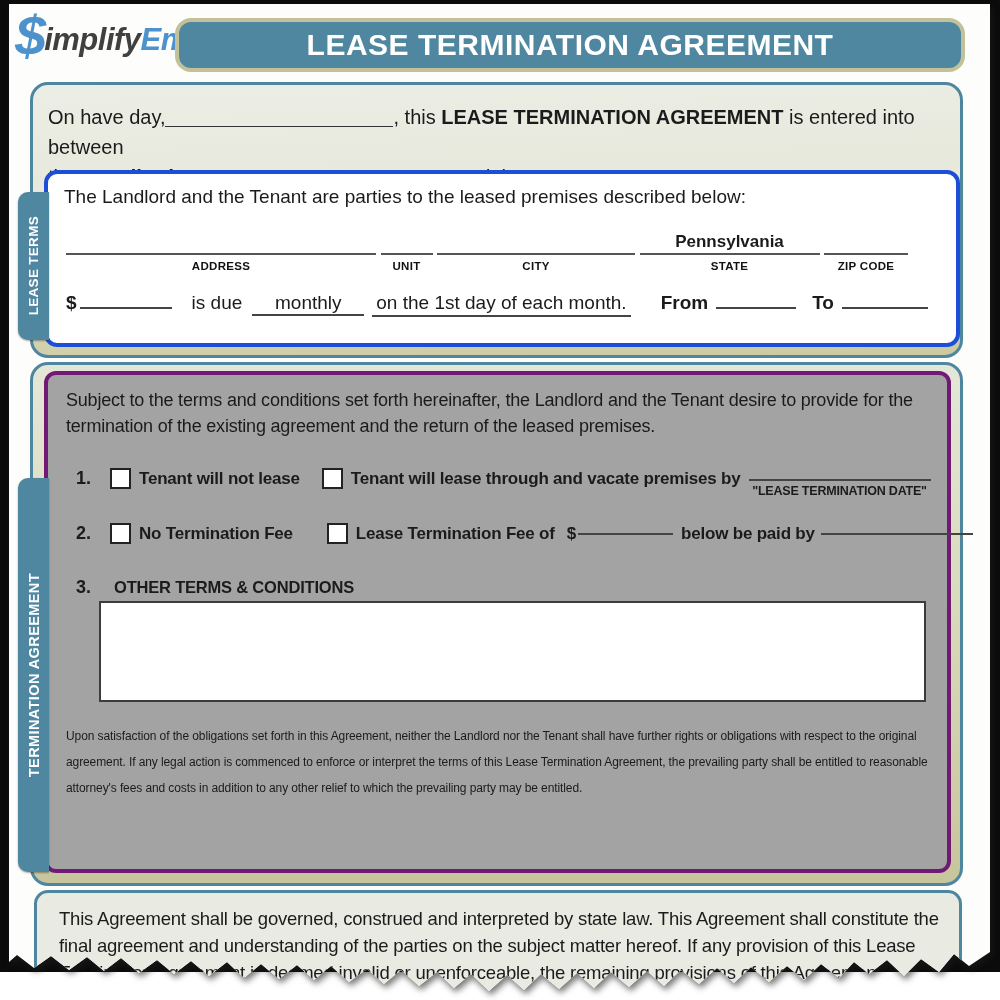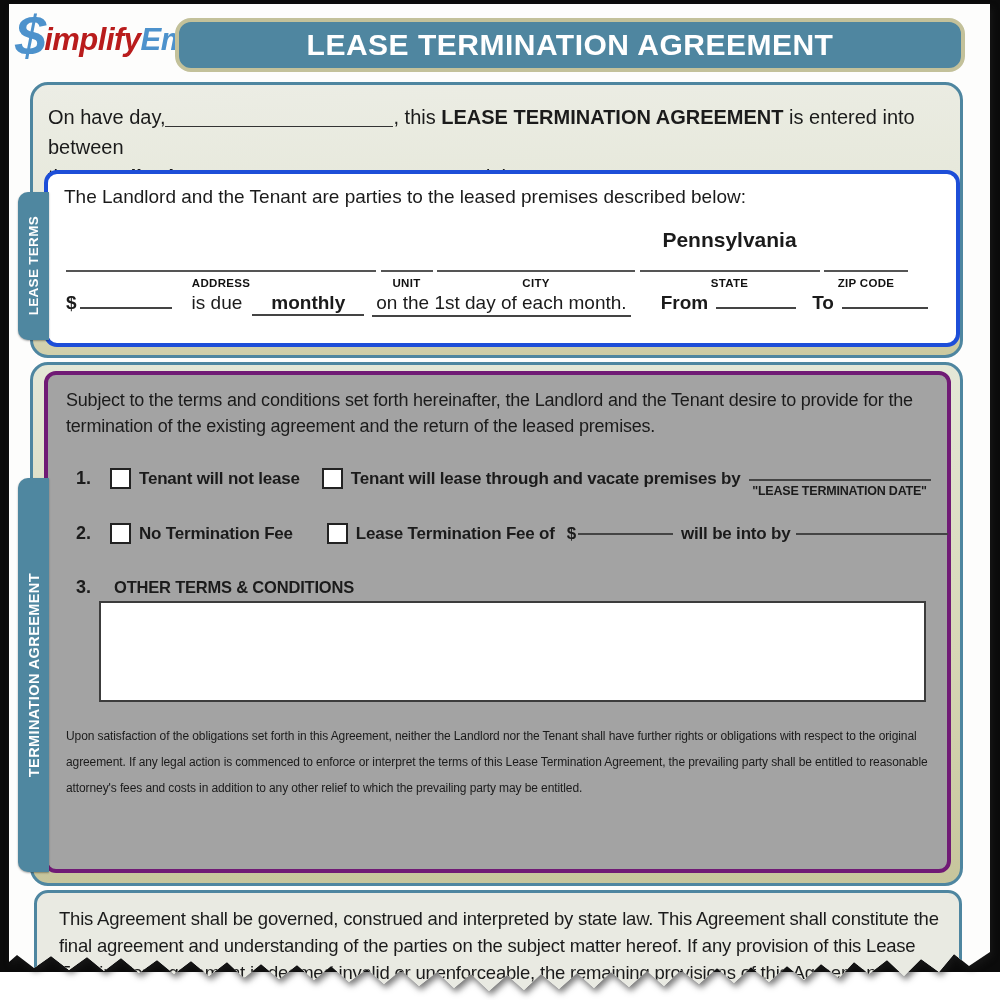--- a/index.html
+++ b/index.html
@@ -19,21 +19,21 @@
       340px 978px,322px 962px,305px 976px,288px 961px,270px 975px,252px 960px,235px 974px,218px 958px,
       200px 972px,182px 957px,165px 970px,148px 956px,130px 969px,112px 954px,95px 967px,78px 953px,
       60px 966px,42px 952px,25px 964px,8px 951px,0px 958px);
   }
   .paper > *{position:absolute;}
 
   
   .logo{left:6px;top:6px;display:flex;align-items:flex-start;}
   .logo-s{font-size:56px;font-weight:800;font-style:italic;color:#4d92cc;line-height:52px;letter-spacing:-2px;}
   .logo-word{font-size:31px;font-weight:800;font-style:italic;margin-top:12px;letter-spacing:-0.5px;}
-  .lg-green{color:#b91c1c;}
+  .lg-green{color:#404040;}
   .lg-blue{color:#4d92cc;}
 
   
   .titlebar{
     left:166px;top:14px;width:782px;height:46px;background:#4f86a0;border:4px solid #c3c19a;
     border-radius:16px;display:flex;align-items:center;justify-content:center;
   }
   .titlebar span{color:#ffffff;font-size:30px;font-weight:800;letter-spacing:0.5px;}
 
   
@@ -57,25 +57,25 @@
   
   .lease-box{
     left:35px;top:166px;width:908px;height:169px;background:#ffffff;
     border:4px solid #1d4ed8;border-radius:13px;
   }
   .lease-box > *, .tbox > *{position:absolute;}
   .lease-title{left:16px;top:12px;font-size:19px;}
   .fields-row{left:18px;top:44px;width:842px;display:flex;justify-content:space-between;align-items:flex-end;}
   .field{display:flex;flex-direction:column;}
   .fline{height:34px;border-bottom:2px solid #555;display:flex;align-items:flex-end;justify-content:center;
-         font-weight:bold;font-size:21px;padding-bottom:18px;}
+         font-weight:bold;font-size:17px;padding-bottom:1px;}
   .flabel{text-align:center;font-size:11.5px;font-weight:bold;letter-spacing:0.3px;margin-top:5px;color:#111;}
   .rent-row{left:18px;top:118px;display:flex;align-items:baseline;white-space:nowrap;font-size:19px;}
   .rblank{display:inline-block;border-bottom:2px solid #444;vertical-align:-3px;}
-  .rcenter{border-bottom:2px solid #444;width:112px;text-align:center;font-weight:bold;}
+  .rcenter{border-bottom:2px solid #444;width:112px;text-align:center;font-weight:normal;}
   .rul{border-bottom:2px solid #444;padding:0 4px 1px 4px;}
 
   .tbox{
     left:35px;top:367px;width:899px;height:494px;background:#a3a3a3;
     border:4px solid #701a75;border-radius:12px;
   }
   .t-intro{left:18px;top:12px;width:872px;font-size:18px;letter-spacing:-0.2px;line-height:26px;}
   .titem{display:flex;align-items:center;white-space:nowrap;left:28px;}
   .titem .num{font-weight:bold;font-size:18px;width:22px;}
   .cb{width:17px;height:17px;border:2px solid #222;background:#fff;display:inline-block;flex:none;}
@@ -189,21 +189,21 @@
     </div>
 
     <div class="titem row2">
       <span class="num">2.</span>
       <span class="cb" style="margin-left:12px"></span>
       <span class="opt">No Termination Fee</span>
       <span class="cb" style="margin-left:34px"></span>
       <span class="opt">Lease Termination Fee of</span>
       <span class="opt" style="margin-left:12px">$</span>
       <span class="rblank" style="width:95px;margin-left:2px"></span>
-      <span class="opt">will be into by</span>
+      <span class="opt">below be paid by</span>
       <span class="rblank" style="width:152px;margin-left:6px"></span>
     </div>
 
     <div class="titem row3">
       <span class="num">3.</span>
       <span class="otc-label">OTHER TERMS &amp; CONDITIONS</span>
     </div>
 
     <div class="otherbox"></div>
 

